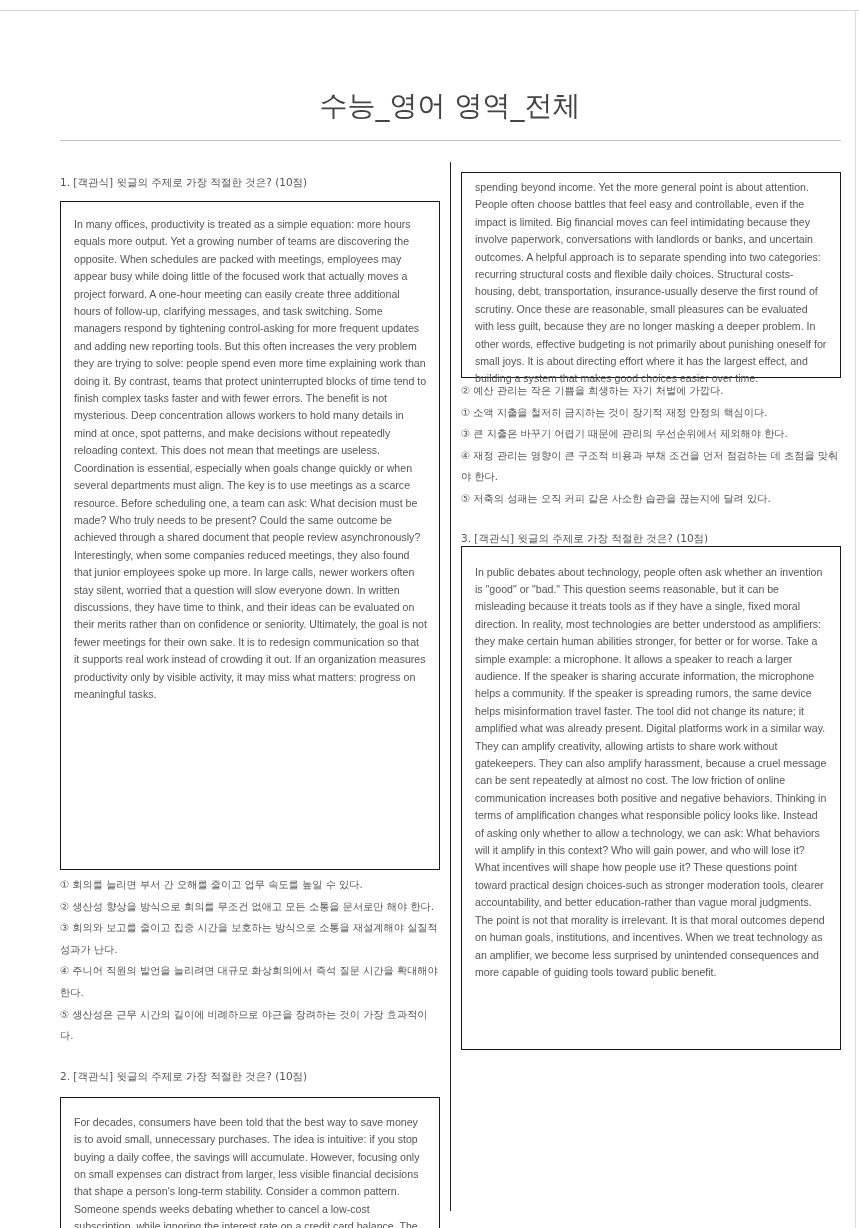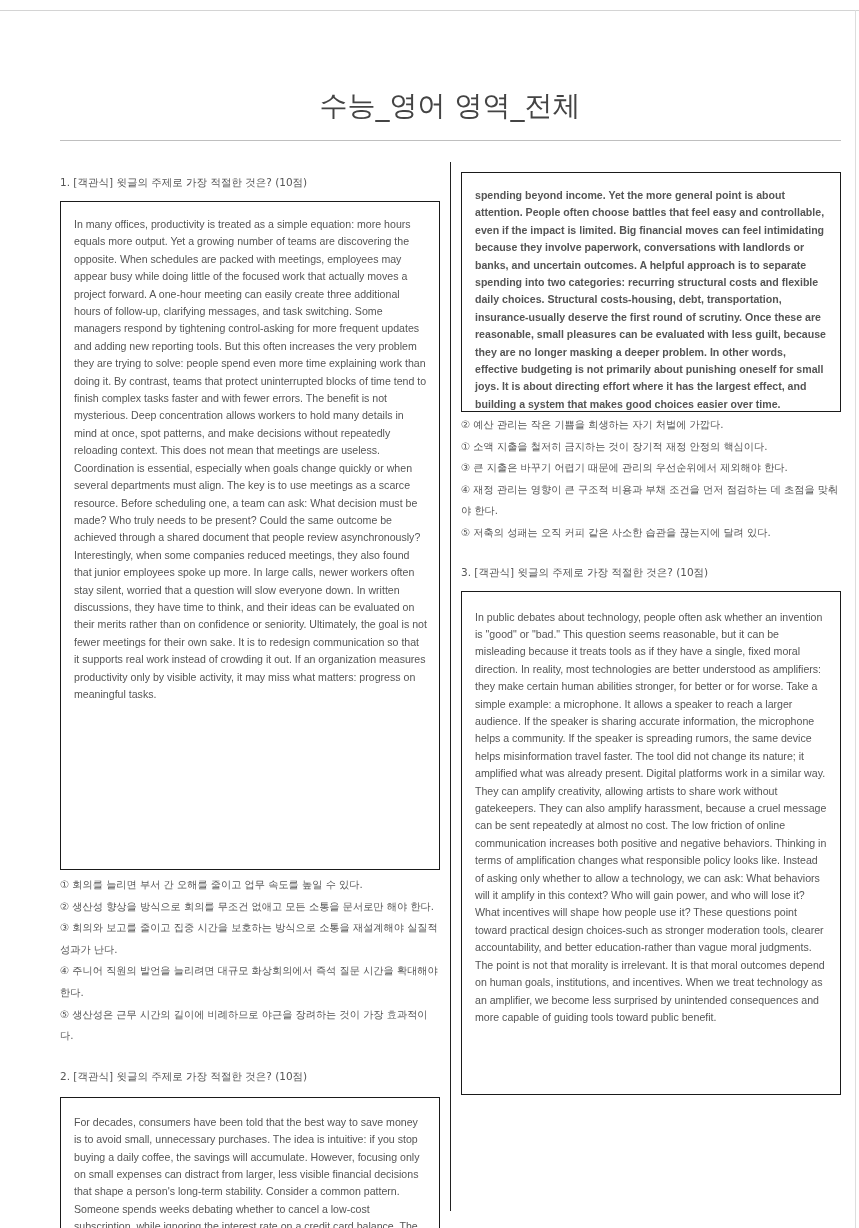--- a/index.html
+++ b/index.html
@@ -32,23 +32,23 @@
   .passage p { margin: 0; }
   .options { margin: 0; padding: 0; list-style: none; }
   .options li { font-size: 10.2px; line-height: 21.6px; color: #555; }
 
   #q1-heading { margin-bottom: 11px; }
   #q1-passage { height: 669px; }
   #q1-options { margin-top: 4px; }
   #q2-heading { margin-top: 21px; margin-bottom: 13px; }
   #q2-passage { height: 172px; padding-top: 16px; }
 
-  #q2b-passage { height: 240px; border-top: 1.5px solid #1a1a1a; padding-top: 14px; font-weight: bold; }
+  #q2b-passage { height: 206px; border-top: 1.5px solid #1a1a1a; padding-top: 6px; }
   #q2-options { margin-top: 2px; }
-  #q3-heading { margin-top: 20px; margin-bottom: 11px; }
+  #q3-heading { margin-top: 20px; }
   #q3-passage { height: 504px; padding-top: 17px; }
   #q3-options { margin-top: 3px; }
 </style>
 </head>
 <body>
 
 <div class="top-border"></div>
 <div class="scroll-track"></div>
 
 <h1 class="page-title">수능_영어 영역_전체</h1>

